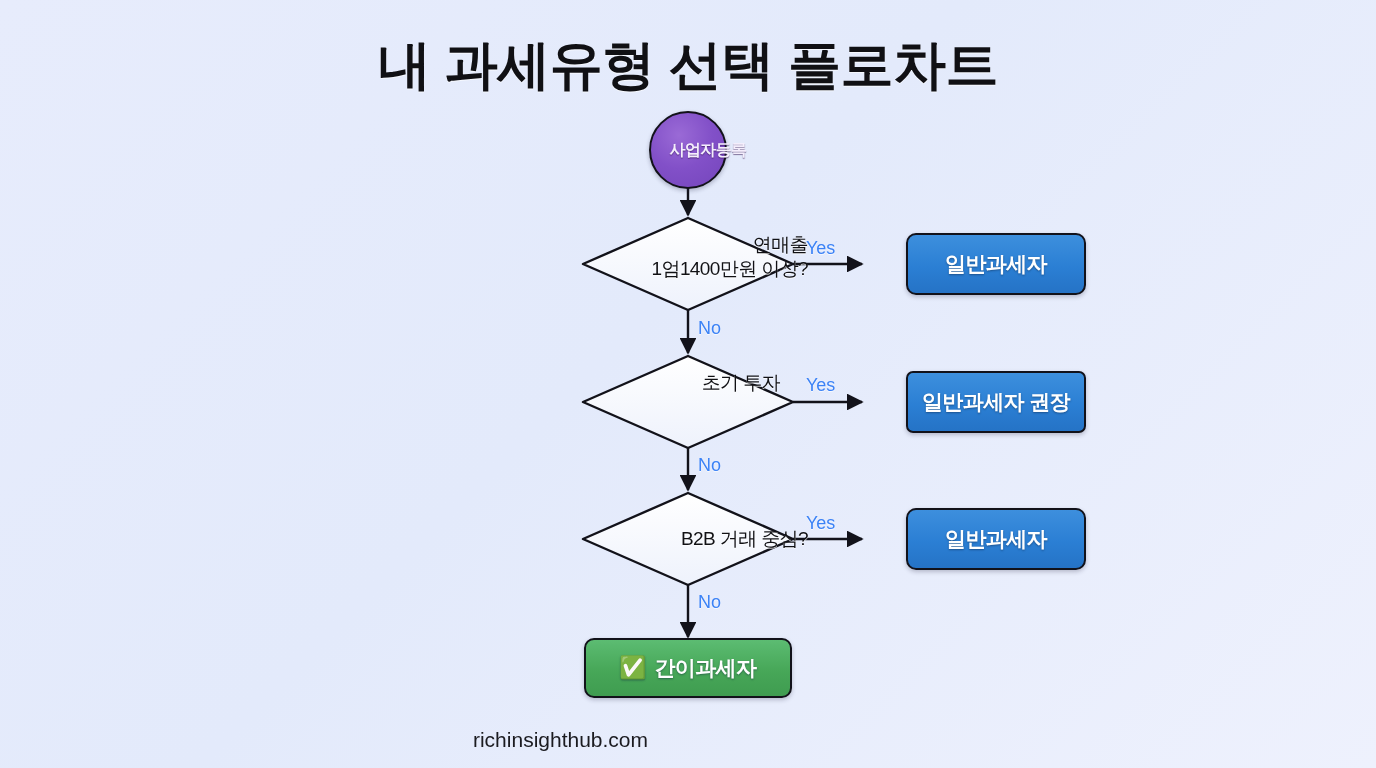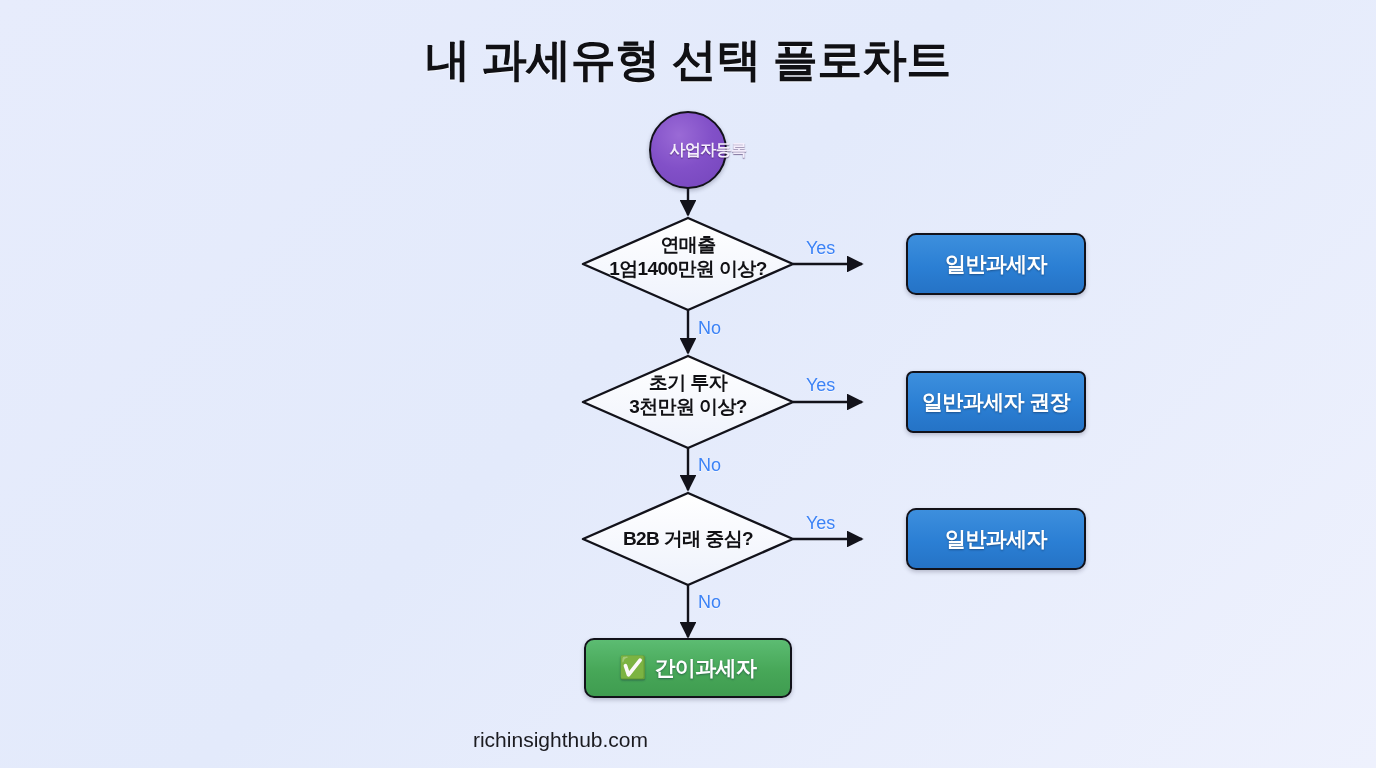--- a/index.html
+++ b/index.html
@@ -23,21 +23,21 @@
     height: 768px;
   }
 
   
   .chart-title {
     position: absolute;
     left: 0;
     top: 30px;
     width: 1376px;
     text-align: center;
-    font-size: 45px;
+    font-size: 53px;
     font-weight: 700;
     color: #101014;
     letter-spacing: -0.5px;
     white-space: nowrap;
     text-shadow: 0 1px 0 rgba(255,255,255,0.6);
   }
 
   
   .footer-url {
     position: absolute;
@@ -80,24 +80,24 @@
     font-weight: 700;
     letter-spacing: -0.6px;
     text-shadow: 0 1px 1px rgba(40,10,70,0.55);
     white-space: nowrap;
     padding-left: 40px;
   }
 
   
   .decision-label {
     position: absolute;
-    text-align: center;
+    text-align: right;
     color: #111115;
     font-size: 19px;
-    font-weight: 700;
+    font-weight: 400;
     line-height: 1.25;
     letter-spacing: -0.6px;
     white-space: nowrap;
     text-shadow: 0 1px 0 rgba(255,255,255,0.75);
   }
 
   
   .proc-node {
     position: absolute;
     box-sizing: border-box;
@@ -183,23 +183,22 @@
 
   <div class="start-node" style="left:649px; top:111px;">
     <span class="label">사업자등록</span>
   </div>
 
   <div class="decision-label" style="left:568px; top:233px; width:240px;">
     <div>연매출</div>
     <div>1엄1400만원 이상?</div>
   </div>
 
-  <div class="decision-label" style="left:568px; top:371px; width:240px;">
+  <div class="decision-label" style="left:540px; top:371px; width:240px;">
     <div>초기 투자</div>
-    <div>3천만원 이상?</div>
   </div>
 
   <div class="decision-label" style="left:568px; top:527px; width:240px;">
     <div>B2B 거래 중심?</div>
   </div>
 
   <div class="edge-label" style="left:806px; top:238px;">Yes</div>
   <div class="edge-label" style="left:806px; top:375px;">Yes</div>
   <div class="edge-label" style="left:806px; top:513px;">Yes</div>
 

